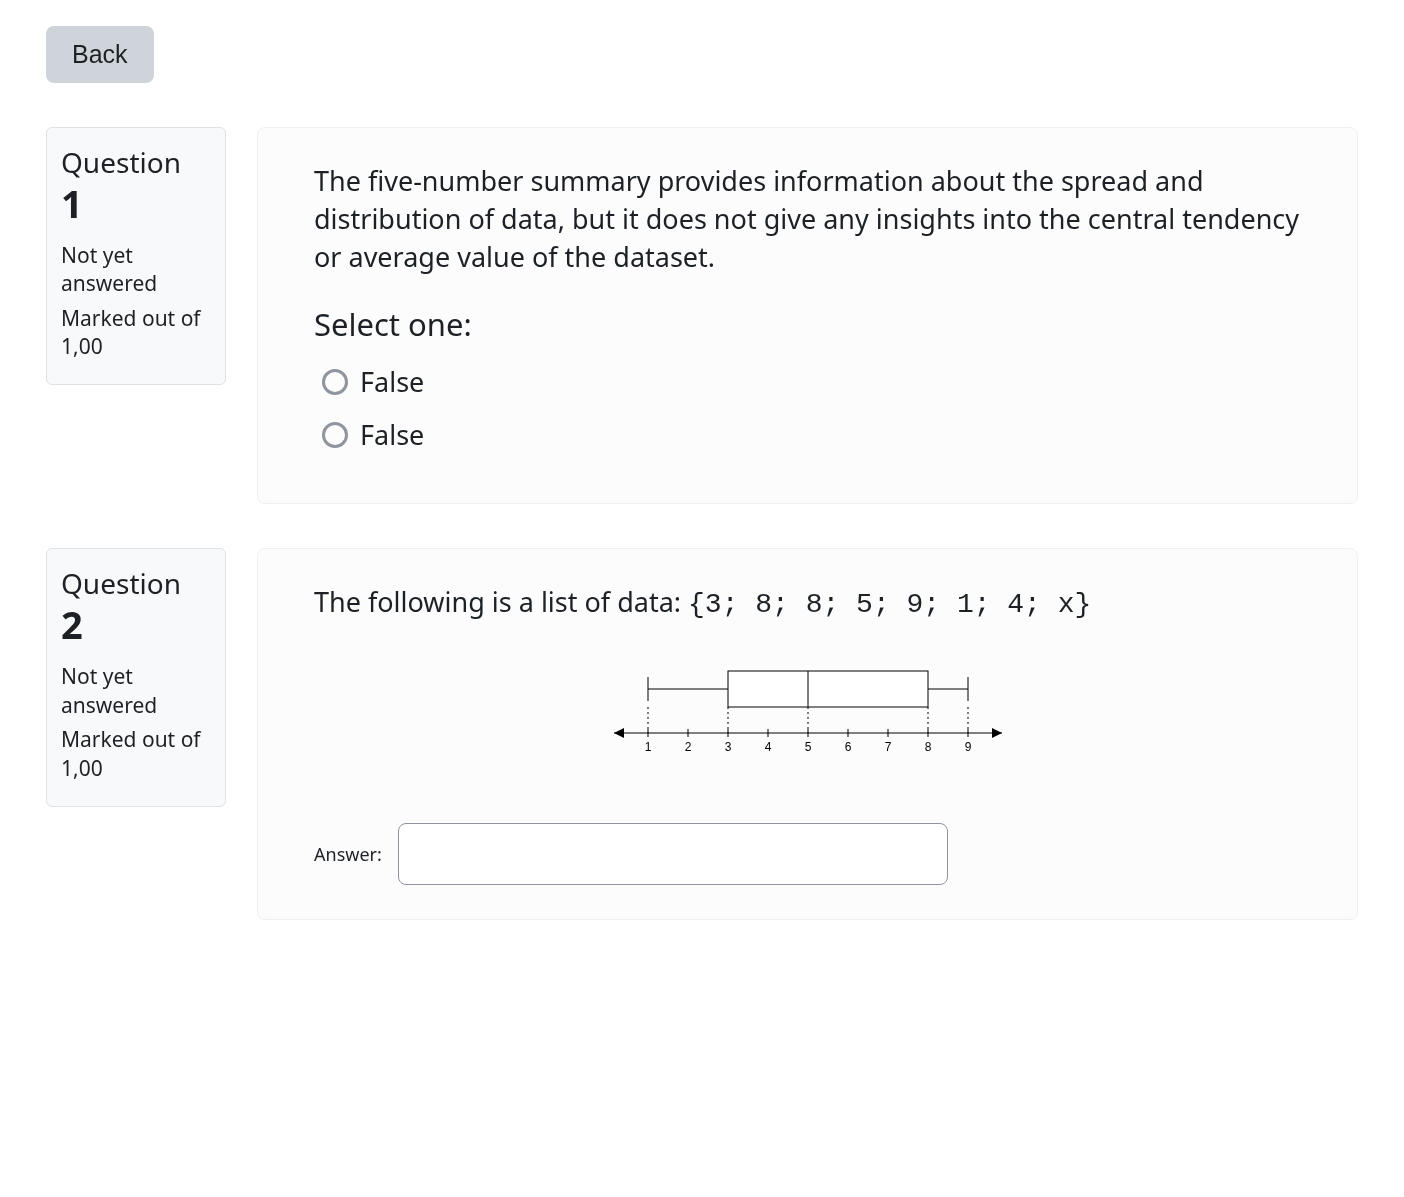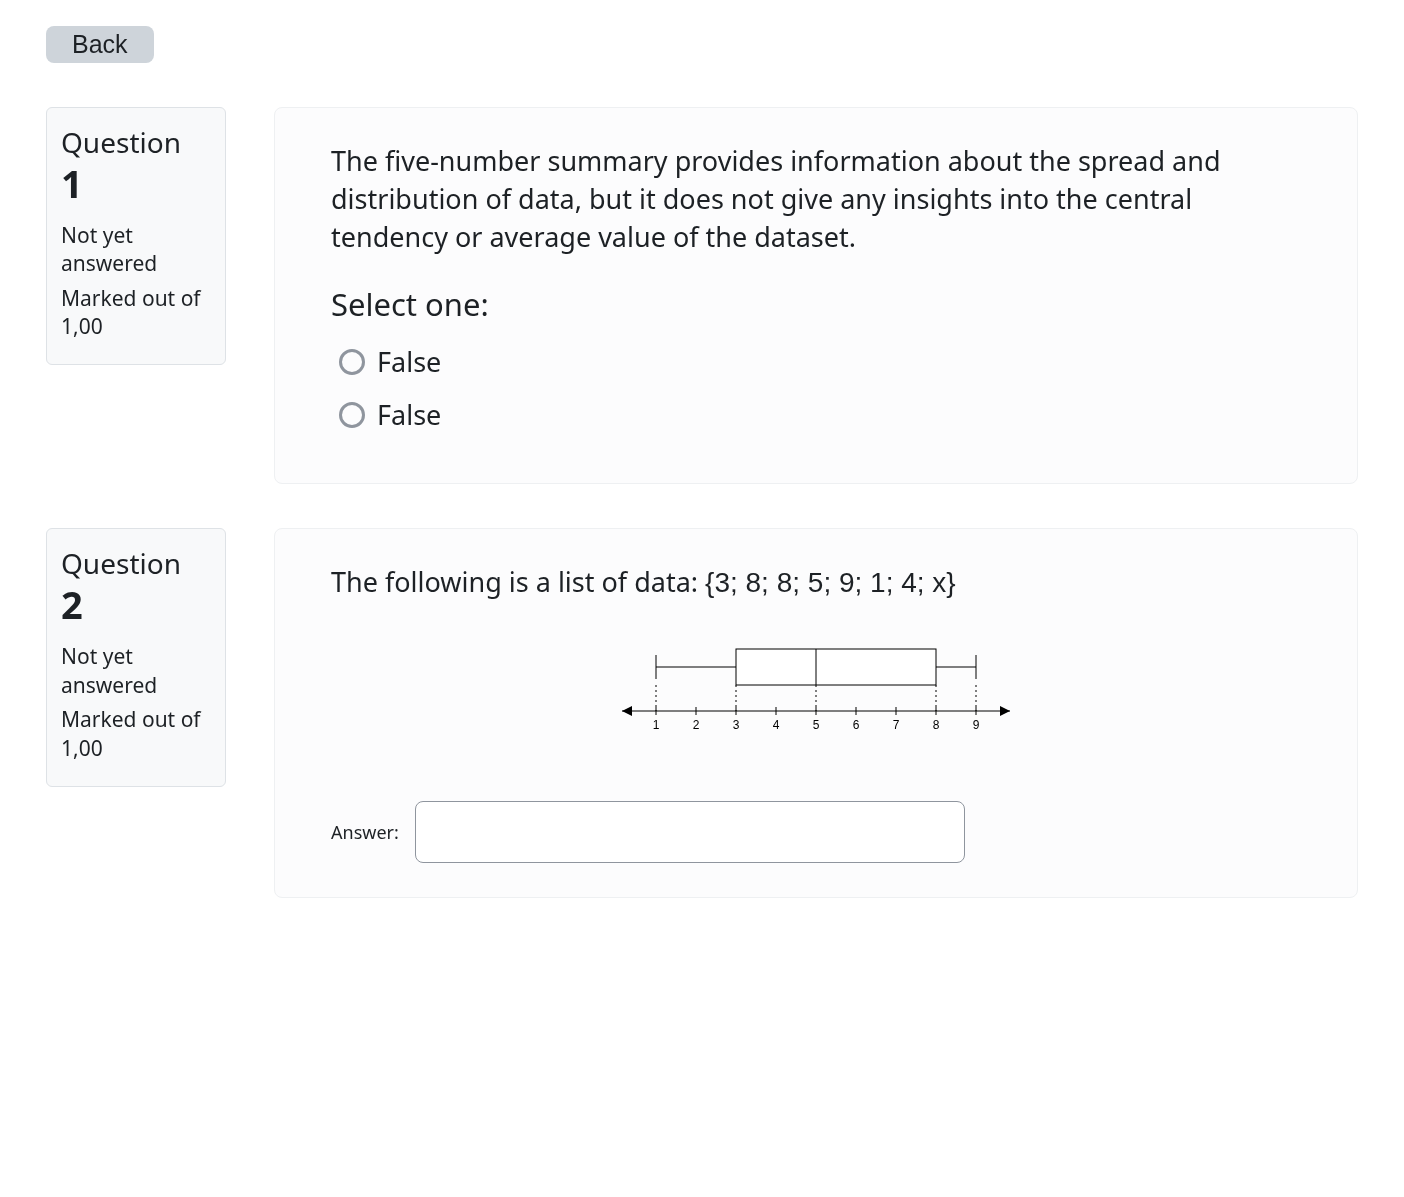--- a/index.html
+++ b/index.html
@@ -13,30 +13,30 @@
   .page {
     padding: 26px 46px;
     width: 1404px;
   }
   .back-btn {
     display: inline-block;
     background: #ced4da;
     color: #1d2125;
     border: none;
     border-radius: 8px;
-    padding: 4px 26px;
+    padding: 14px 26px;
     font-size: 25px;
     cursor: pointer;
     text-align: center;
   }
   .question-row {
     display: flex;
     align-items: flex-start;
     margin-top: 44px;
-    gap: 48px;
+    gap: 31px;
   }
   .info-panel {
     width: 180px;
     border: 1px solid #dee2e6;
     border-radius: 6px;
     padding: 16px 14px 18px 14px;
     background: #f8f9fa;
     line-height: 1.35;
   }
   .info-panel .q-label {
@@ -86,21 +86,21 @@
     border-radius: 50%;
     display: inline-block;
     flex-shrink: 0;
     cursor: pointer;
   }
   .option-label {
     font-size: 27px;
     cursor: pointer;
   }
   .dataset {
-    font-family: Liberation Sans, sans-serif;
+    font-family: Liberation Mono, monospace;
     font-size: 28px;
     text-align: center;
   }
   .mathvar {
     font-family: "STIX Two Math","Cambria Math","Latin Modern Math",serif;
     font-style: italic;
     font-size: 28px;
   }
   .boxplot-wrap {
     display: flex;

